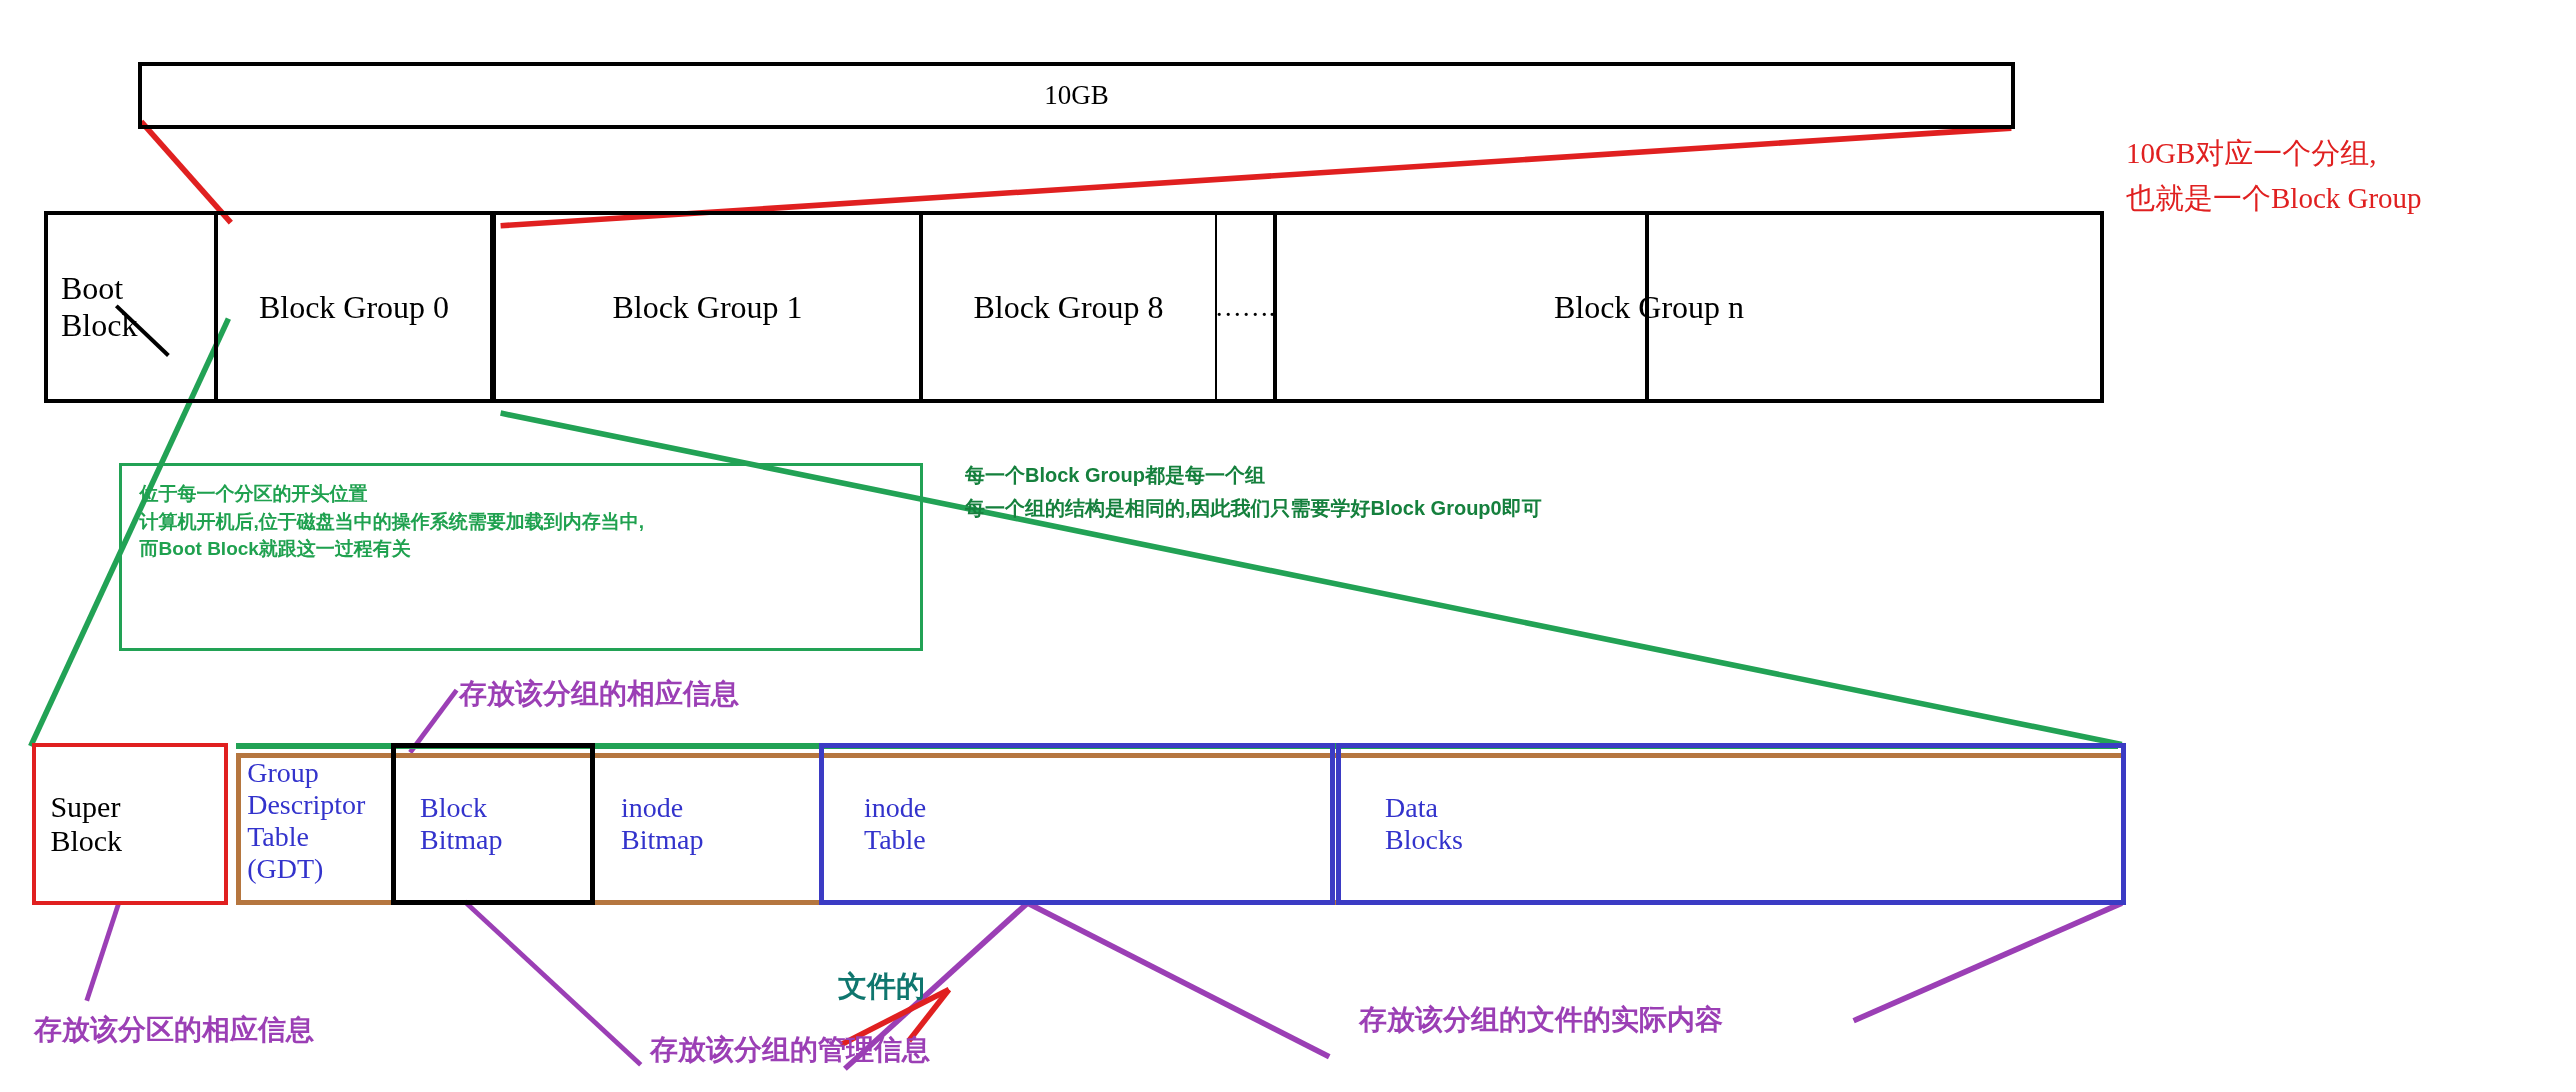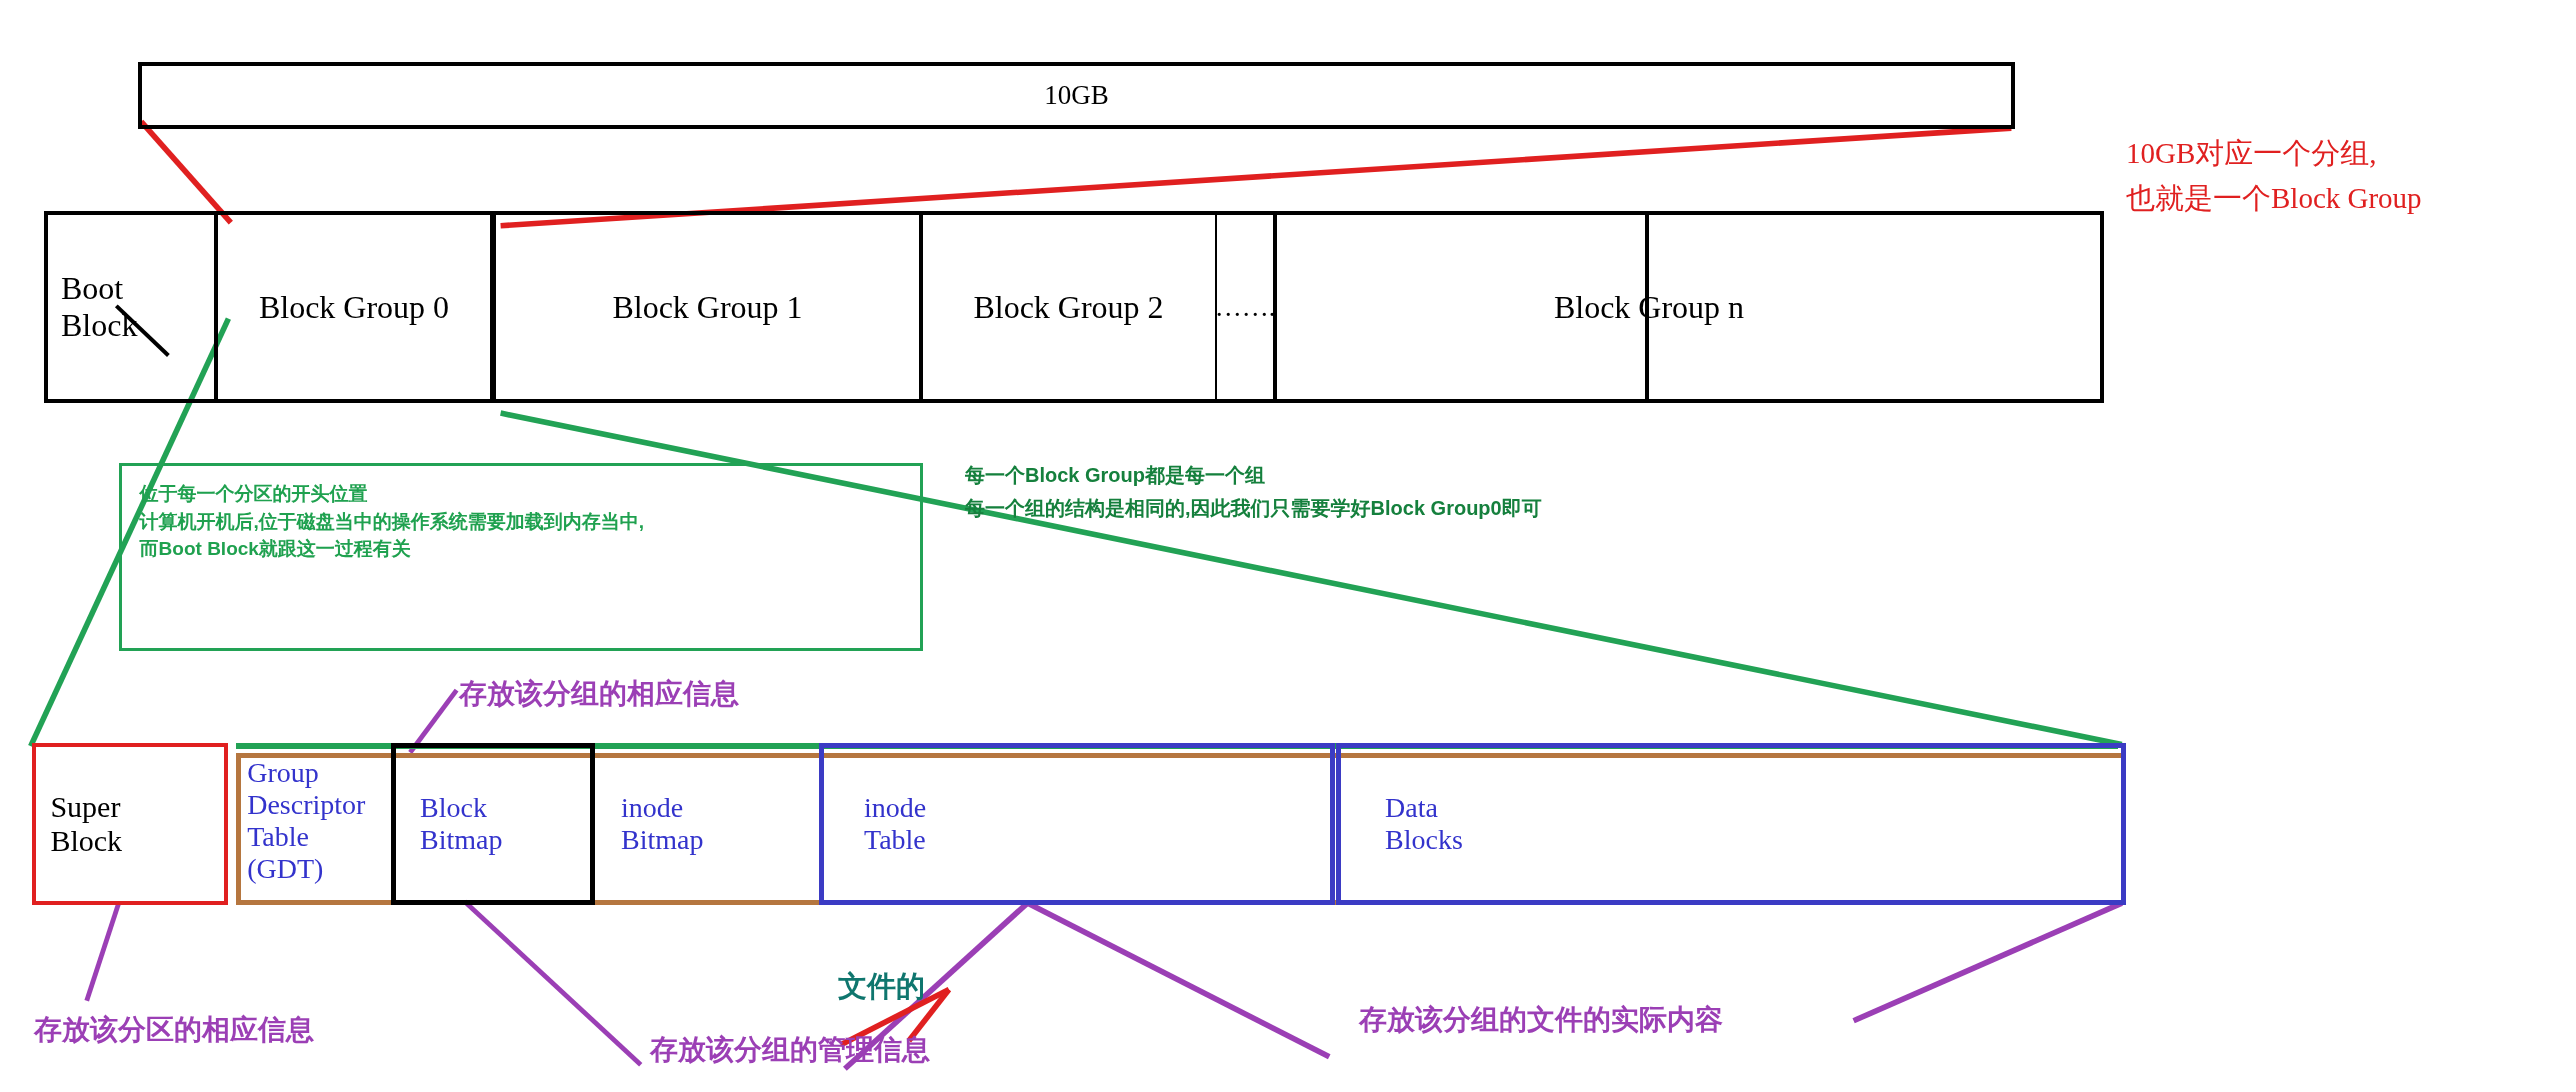--- a/index.html
+++ b/index.html
@@ -263,21 +263,21 @@
       <span class="lbl">Boot
 Block</span>
     </div>
     <div class="prow" id="bg0">
       <span class="lbl">Block Group 0</span>
     </div>
     <div class="prow" id="bg1">
       <span class="lbl">Block Group 1</span>
     </div>
     <div class="prow" id="bg2">
-      <span class="lbl">Block Group 2</span>
+      <span class="lbl">Block Group 8</span>
     </div>
     <div class="prow" id="dots">
       <span class="lbl">…….</span>
     </div>
     <div class="prow" id="bgn-a"></div>
     <div class="prow" id="bgn"></div>
     <div id="bgn-label">Block Group n</div>
   </div>
 
   <div id="green-note-box">位于每一个分区的开头位置

